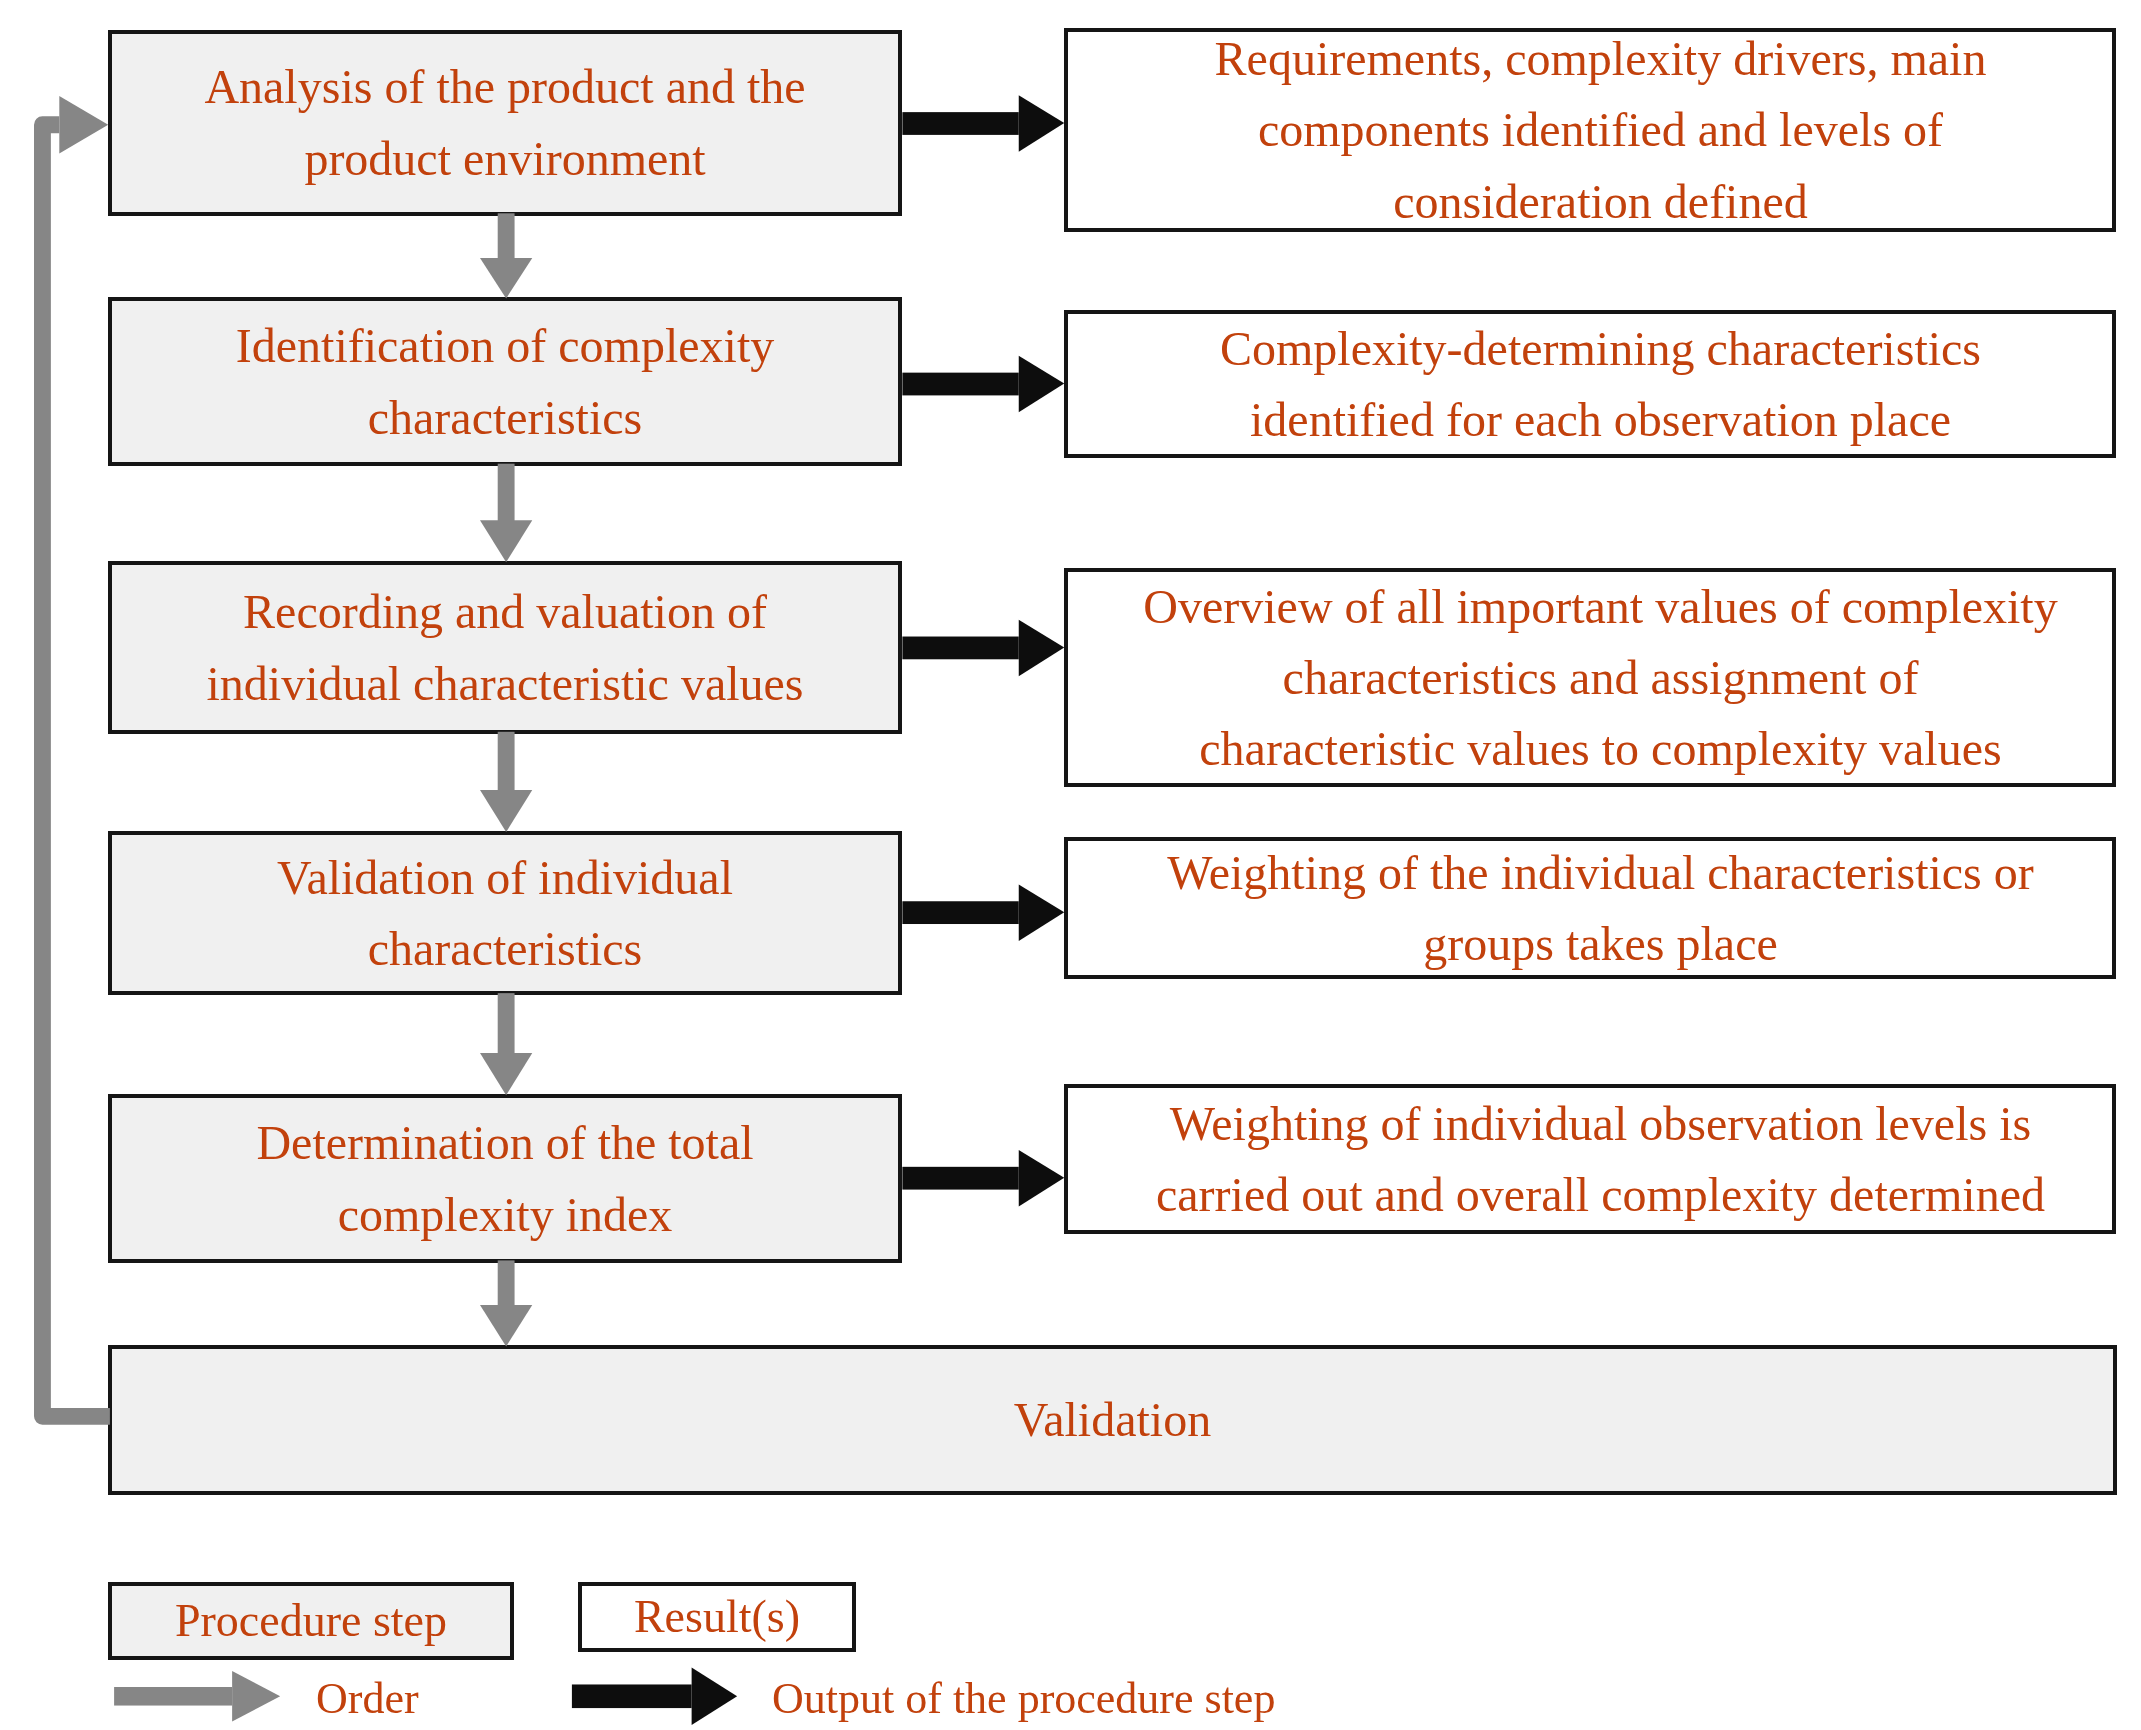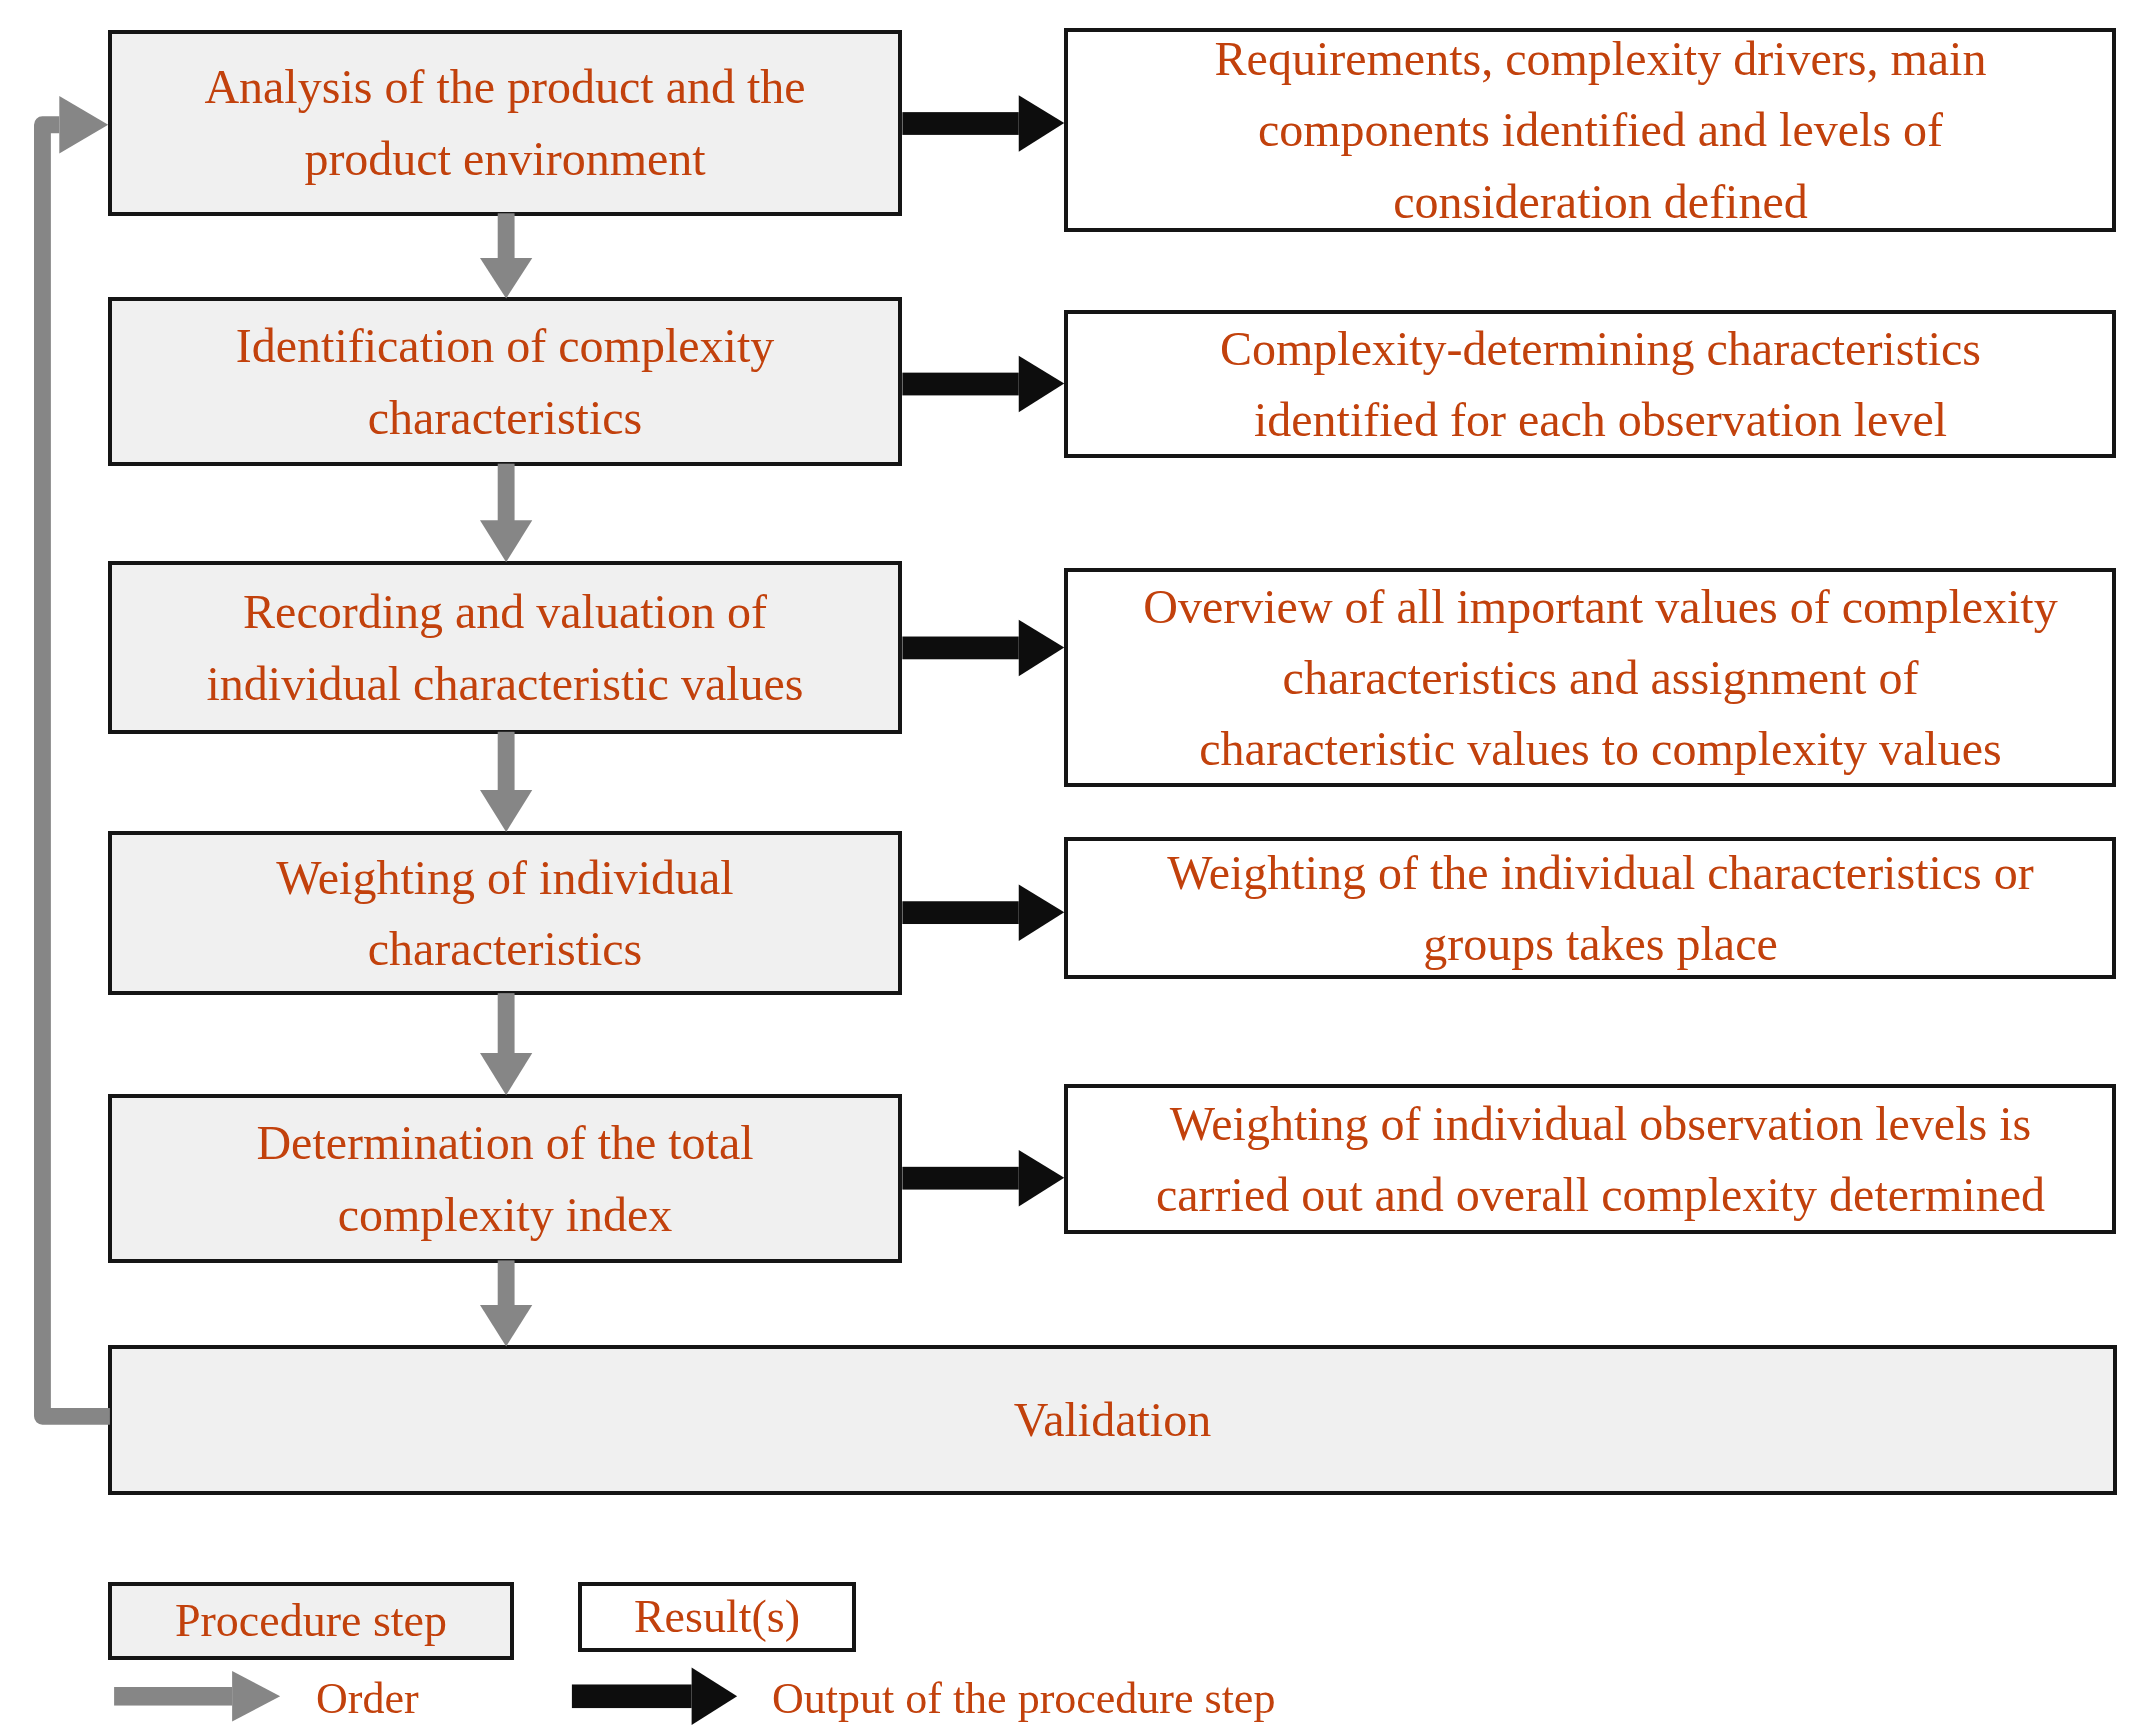--- a/index.html
+++ b/index.html
@@ -46,36 +46,36 @@
   </div>
   <div class="box proc proc-col" style="top:297px;height:169px;">
     <span>Identification of complexity
 characteristics</span>
   </div>
   <div class="box proc proc-col" style="top:561px;height:173px;">
     <span>Recording and valuation of
 individual characteristic values</span>
   </div>
   <div class="box proc proc-col" style="top:831px;height:164px;">
-    <span>Weighting of individual
+    <span>Validation of individual
 characteristics</span>
   </div>
   <div class="box proc proc-col" style="top:1094px;height:169px;">
     <span>Determination of the total
 complexity index</span>
   </div>
 
   <div class="box res res-col" style="top:28px;height:204px;">
     <span>Requirements, complexity drivers, main
 components identified and levels of
 consideration defined</span>
   </div>
   <div class="box res res-col" style="top:310px;height:148px;">
     <span>Complexity-determining characteristics
-identified for each observation level</span>
+identified for each observation place</span>
   </div>
   <div class="box res res-col" style="top:540px;height:219px;margin-top:28px;">
     <span>Overview of all important values of complexity
 characteristics and assignment of
 characteristic values to complexity values</span>
   </div>
   <div class="box res res-col" style="top:837px;height:142px;">
     <span>Weighting of the individual characteristics or
 groups takes place</span>
   </div>

